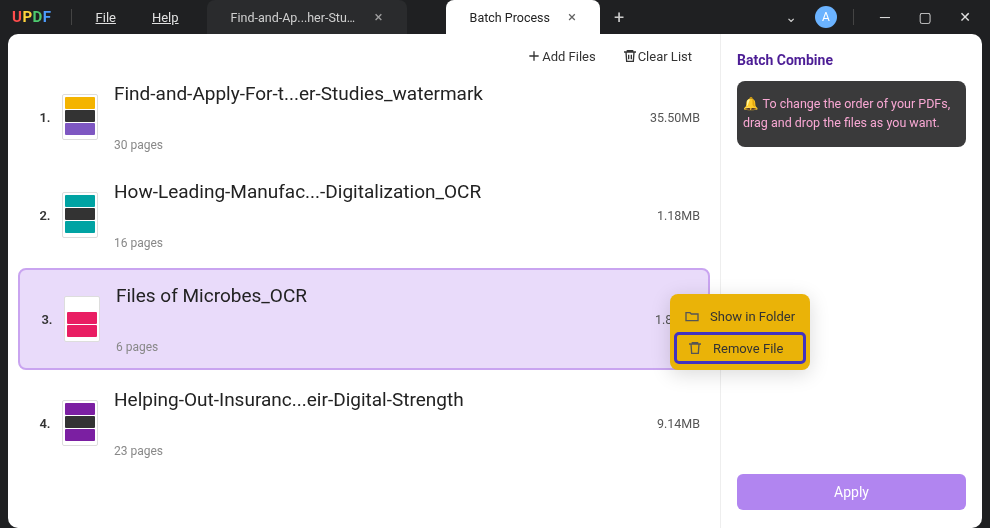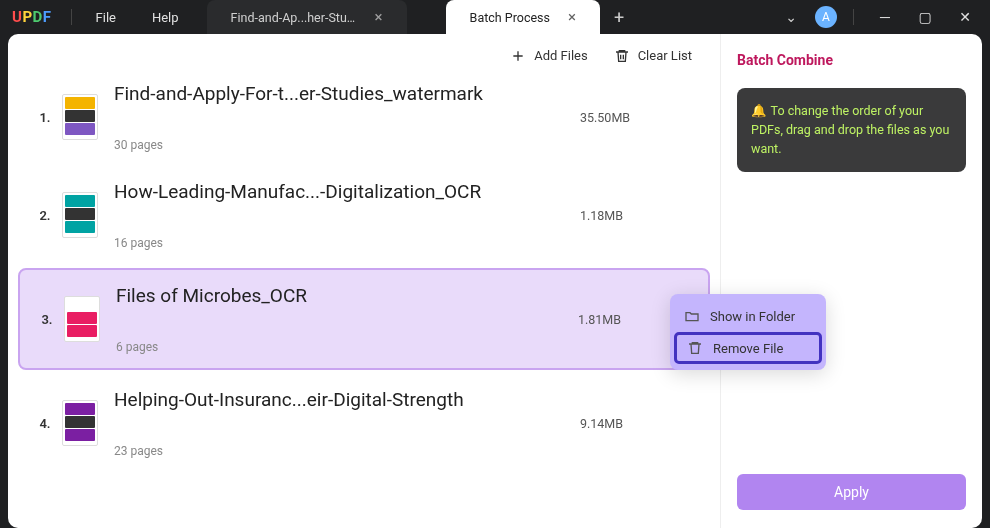--- a/index.html
+++ b/index.html
@@ -11,21 +11,21 @@
   display: flex;
   align-items: center;
   color: #e0e0e0;
 }
 .logo { margin-left: 12px; margin-right: 13px; font-weight: 700; font-size: 15px; letter-spacing: 0.5px; }
 .logo .u { color: #ff4d4d; }
 .logo .p { color: #ffd43b; }
 .logo .d { color: #4dc96e; }
 .logo .f { color: #4d9dff; }
 .divider-v { width: 1px; height: 16px; background: #444; margin: 0 6px; }
-.menu { padding: 0 18px; font-size: 13px; color: #e0e0e0; cursor: pointer; }
+.menu { padding: 0 18px; font-size: 13px; color: #e0e0e0; cursor: pointer; text-decoration: underline; }
 .tabs { display: flex; align-items: stretch; height: 100%; margin-left: 10px; flex: 1; }
 .tab {
   display: flex; align-items: center; padding: 0 24px; font-size: 12.5px;
   color: #d0d0d0; background: #2a2b2d; border-radius: 8px 8px 0 0; margin-right: 2px;
   position: relative; max-width: 200px;
 }
 .tab.active { background: #fff; color: #222; margin-left: 37px; }
 .tab-label { overflow: hidden; text-overflow: ellipsis; white-space: nowrap; }
 .tab-close { margin-left: 18px; font-size: 15px; opacity: 0.7; cursor: pointer; }
 .new-tab { width: 34px; display: flex; align-items: center; justify-content: center; color: #ccc; font-size: 18px; cursor: pointer; }
@@ -47,56 +47,56 @@
   width: 262px;
   border-left: 1px solid #eee;
   padding: 18px 16px;
   display: flex;
   flex-direction: column;
 }
 .actions-bar {
   display: flex; justify-content: flex-end; align-items: center; gap: 26px;
   padding: 14px 28px 4px 0;
 }
-.action { display: flex; gap: 8px; font-size: 13px; color: #333; cursor: pointer; }
+.action { display: flex; align-items: center; font-size: 13px; color: #333; cursor: pointer; }
 .action svg { width: 16px; height: 16px; }
 
 .file-list { padding: 0 10px; }
 .file-row {
   display: flex; align-items: center; padding: 14px 10px; border-radius: 8px;
   position: relative;
 }
 .file-row.selected { background: #e9dbfa; border: 2px solid #c9a4f0; margin: 4px 0; }
 .row-num { width: 34px; text-align: center; font-size: 13px; font-weight: 600; color: #333; }
 .thumb {
   width: 36px; height: 46px; border: 1px solid #ddd; border-radius: 2px; margin-right: 16px;
   background: #fff; display: flex; flex-direction: column; padding: 2px; gap: 1px;
 }
 .thumb .bar { height: 4px; border-radius: 1px; }
 .file-info { flex: 1; }
 .file-name { font-size: 19px; font-weight: 400; color: #222; margin-bottom: 6px; }
 .file-pages { font-size: 12px; color: #888; margin-top: 33px; }
-.file-size { width: 120px; font-size: 12.5px; color: #555; }
+.file-size { width: 120px; font-size: 12.5px; color: #555; text-align: right; }
 
 .context-menu {
-  position: absolute; left: 662px; top: 260px; width: 156px;
-  background: #c4b5fd; border-radius: 8px; box-shadow: 0 4px 20px rgba(0,0,0,0.15);
+  position: absolute; left: 662px; top: 260px; width: 140px;
+  background: #eab308; border-radius: 8px; box-shadow: 0 4px 20px rgba(0,0,0,0.15);
   padding: 6px 0; z-index: 100;
 }
 .ctx-item {
   display: flex; align-items: center; gap: 10px; padding: 8px 14px;
   font-size: 13px; color: #333; cursor: pointer;
 }
 .ctx-item svg { width: 16px; height: 16px; flex-shrink: 0; }
 .ctx-item.highlight { border: 3px solid #4232c0; border-radius: 5px; margin: 0 4px; padding: 5px 10px; }
 
-.panel-title { font-size: 14px; font-weight: 700; color: #be185d; margin-bottom: 20px; }
+.panel-title { font-size: 14px; font-weight: 700; color: #4c1d95; margin-bottom: 13px; }
 .panel-notice {
-  background: #3a3a3b; color: #bef264; font-size: 12.5px; line-height: 1.5;
-  padding: 14px 14px; border-radius: 8px;
+  background: #3a3a3b; color: #f9a8d4; font-size: 12.5px; line-height: 1.5;
+  padding: 14px 6px; border-radius: 8px;
 }
 .panel-notice .bell { margin-right: 4px; }
 .panel-spacer { flex: 1; }
 .apply-btn {
   background: #b185f0; color: #fff; border: none; border-radius: 6px;
   padding: 10px 0; font-size: 14px; cursor: pointer; margin-top: 12px;
 }
 </style>
 </head>
 <body>

